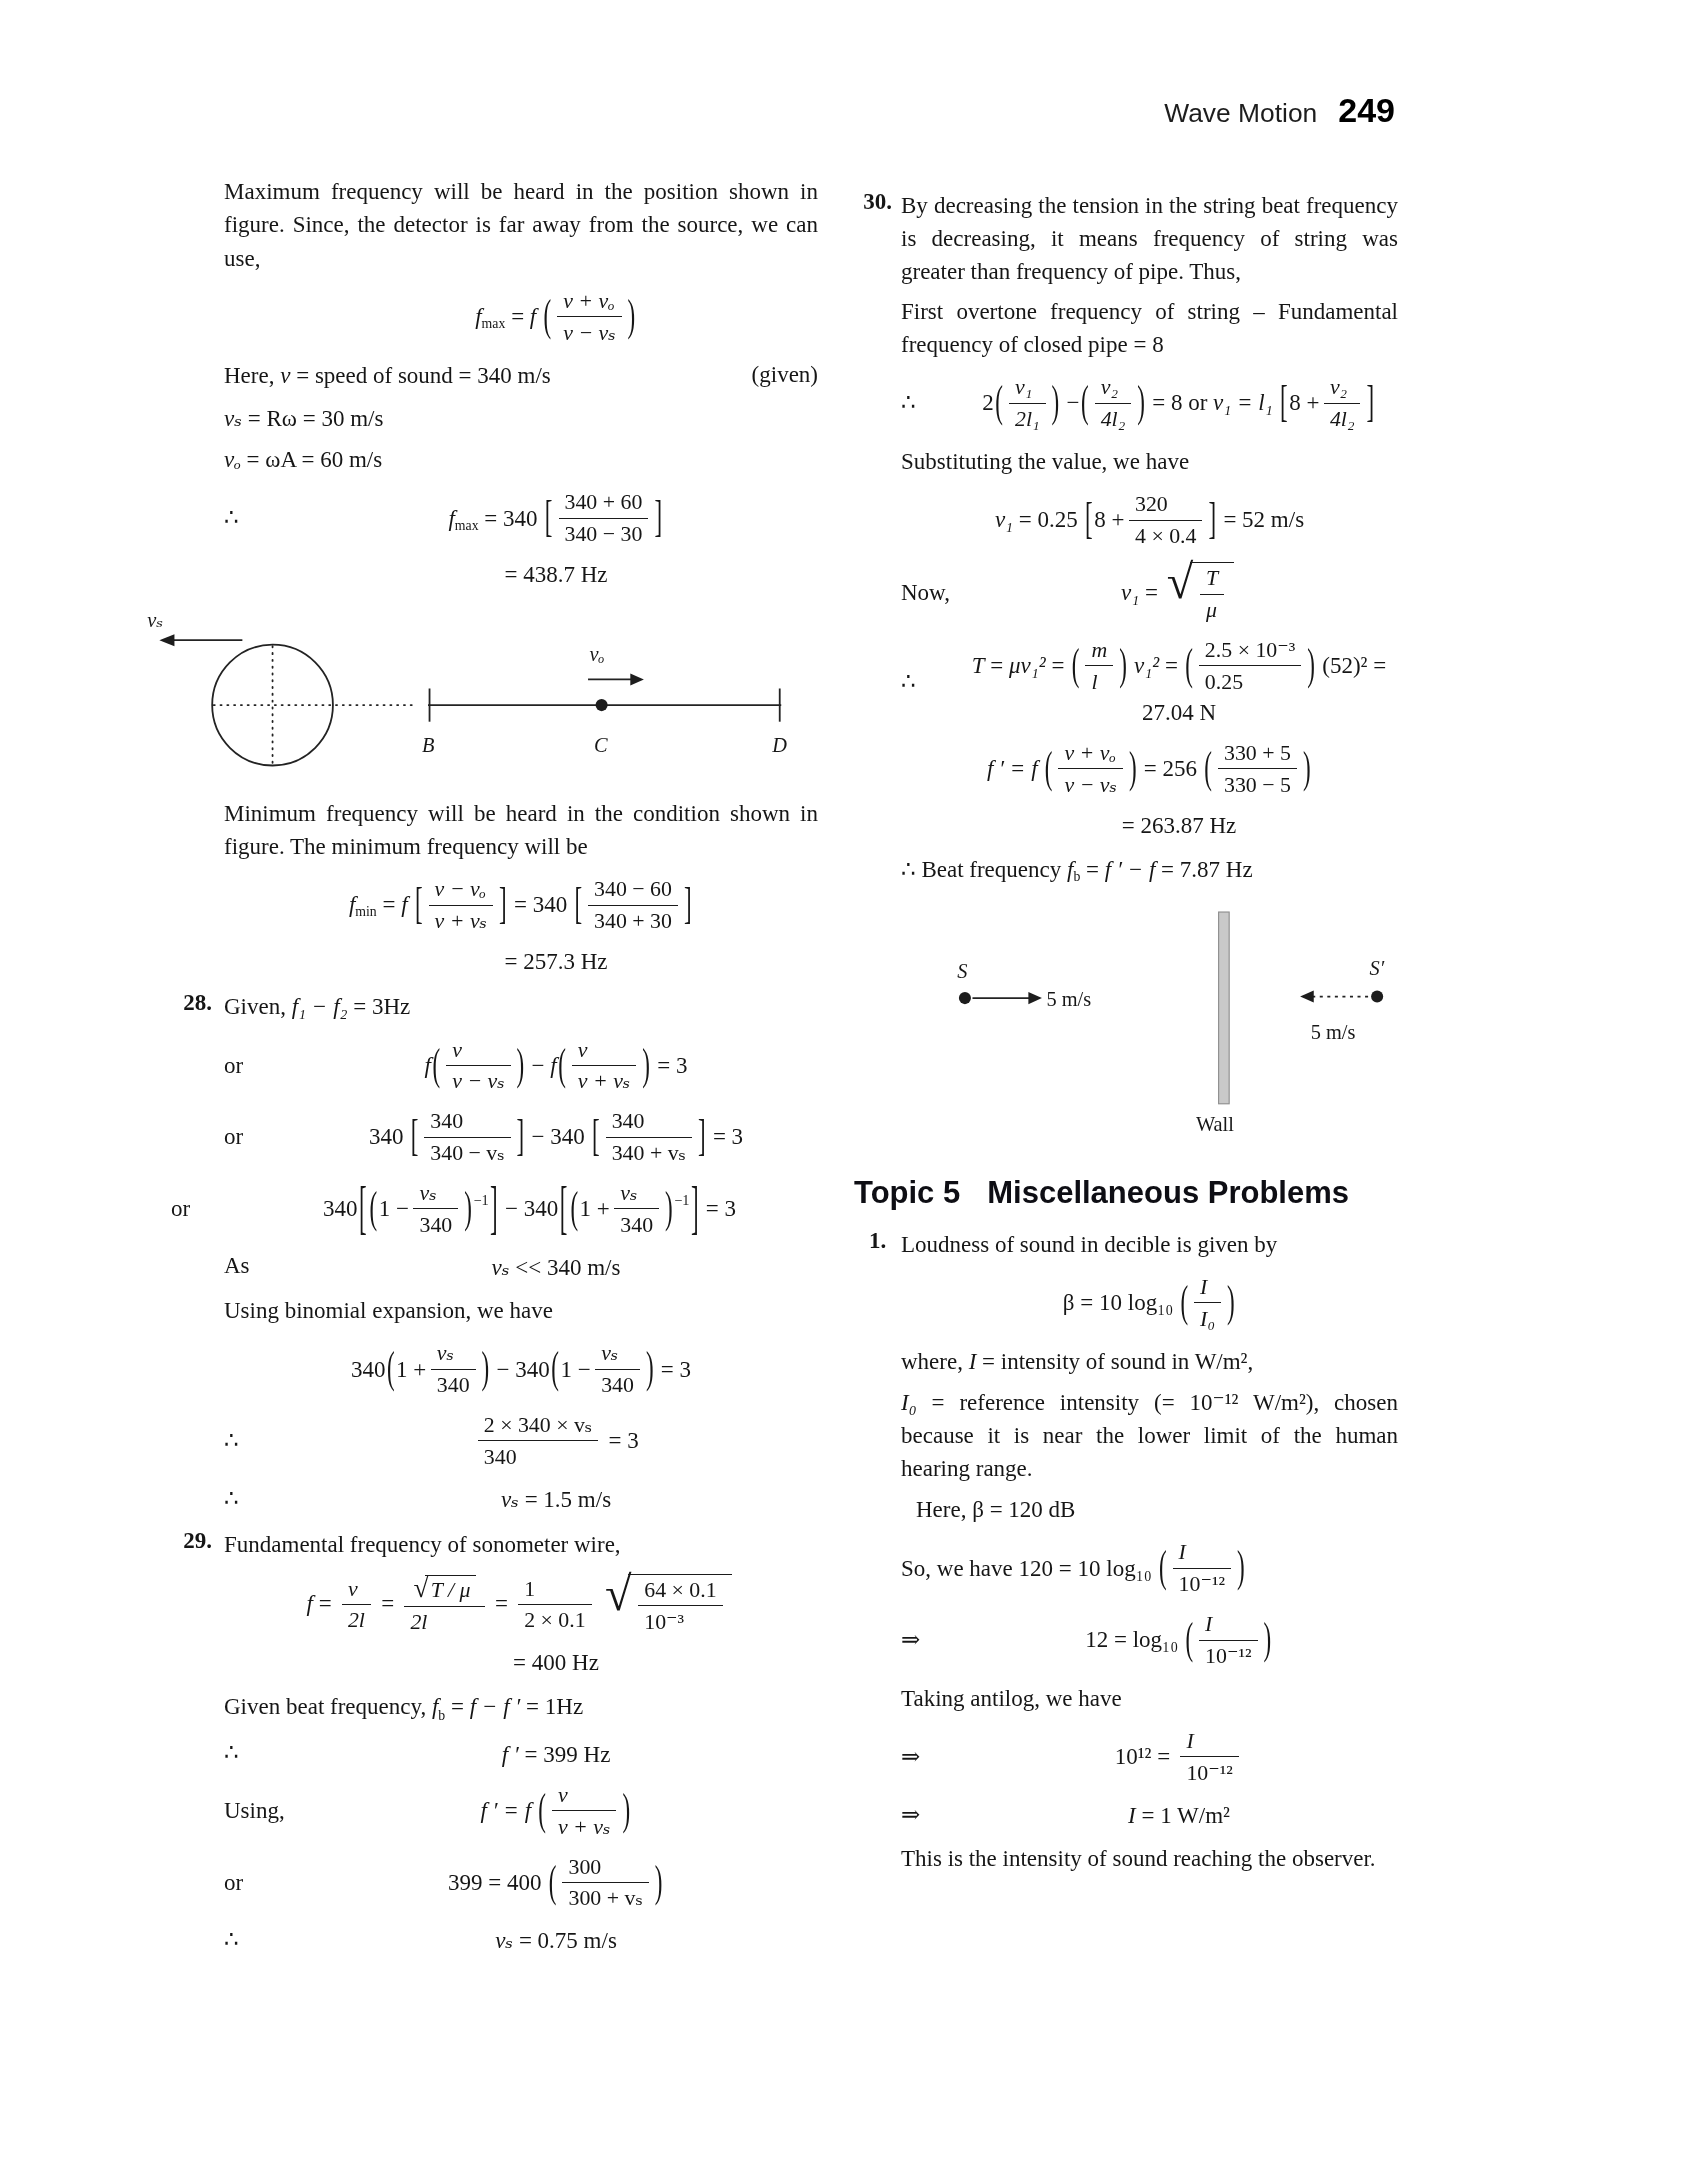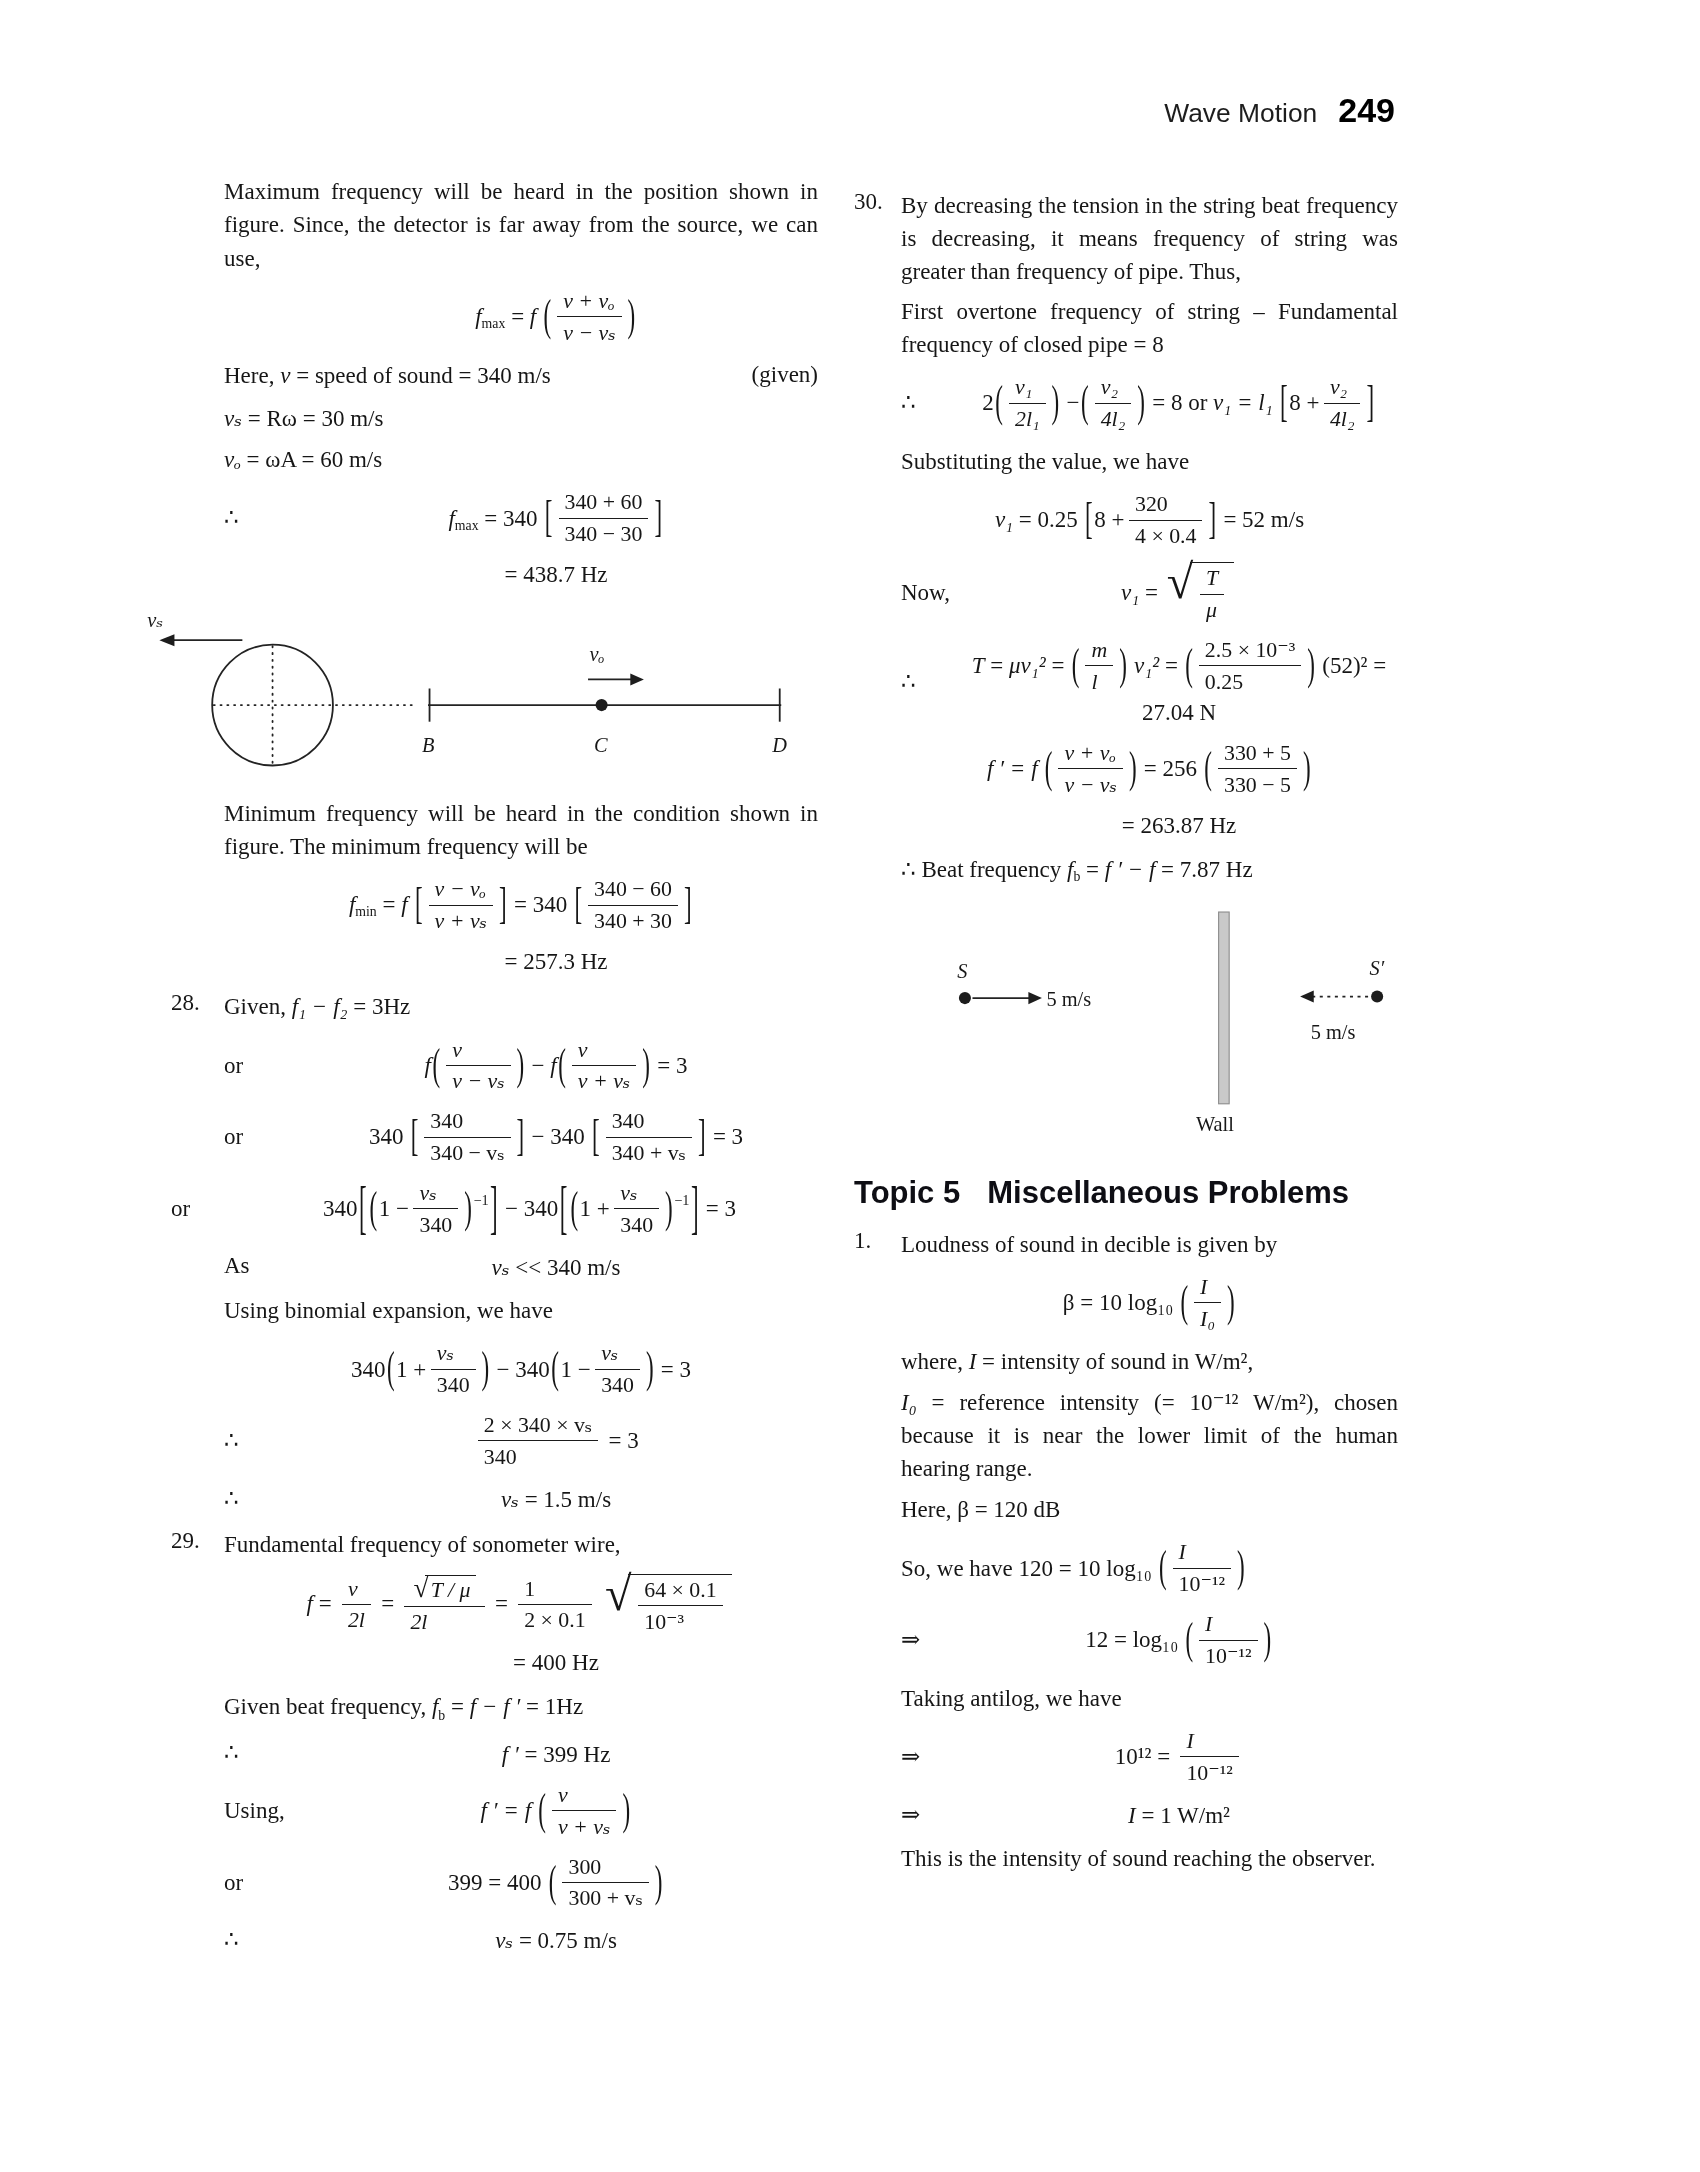--- a/index.html
+++ b/index.html
@@ -16,21 +16,21 @@
   .hp { font-size:34px; font-weight:700; color:#000; }
 
   .cols { display:flex; gap:36px; }
   .colL { width:647px; flex:0 0 auto; }
   .colR { flex:1; min-width:0; }
 
   .pt { margin:0 0 7.6px 53px; line-height:1.45; text-align:justify; }
   .colR > .pt { margin-left:47px; }
 
   .item { display:flex; margin:13.6px 0 6px; }
-  .item .no { flex:0 0 53px; font-weight:400; }
+  .item .no { flex:0 0 53px; font-weight:700;text-align:center; }
   .colR .item .no { flex:0 0 47px; }
   .item .tx { flex:1; line-height:1.45; text-align:justify; }
 
   .ln { margin:7.6px 0 7.6px 53px; line-height:1.45; }
   .ind2 { }
 
   .eq { display:flex; align-items:center; margin:12px 0 12px 53px; line-height:1.3; }
   .colR .eq { margin-left:47px; }
   .eq.flush { margin-left:0; }
   .eq .tag { flex:0 0 70px; }
@@ -434,21 +434,21 @@
         <span class="rm">where,</span>
         <span class="it">I</span>
         <span class="rm">= intensity of sound in W/m²,</span>
       </div>
 
       <div class="ln" style="margin-left:47px; text-align:justify;">
         <span class="it">I₀</span>
         <span class="rm">= reference intensity (= 10⁻¹² W/m²), chosen because it is near the lower limit of the human hearing range.</span>
       </div>
 
-      <div class="ln" style="margin-left:47px">
+      <div class="ln" style="margin-left:62px">
         <span class="rm">Here, β = 120 dB</span>
       </div>
 
       <div class="eq">
         <span class="bd l">
           <span class="rm">So, we have 120 = 10 log₁₀</span>
           <span class="g">(</span><span class="frac"><span class="n it">I</span><span class="d rm">10⁻¹²</span></span><span class="g">)</span>
         </span>
       </div>
 

